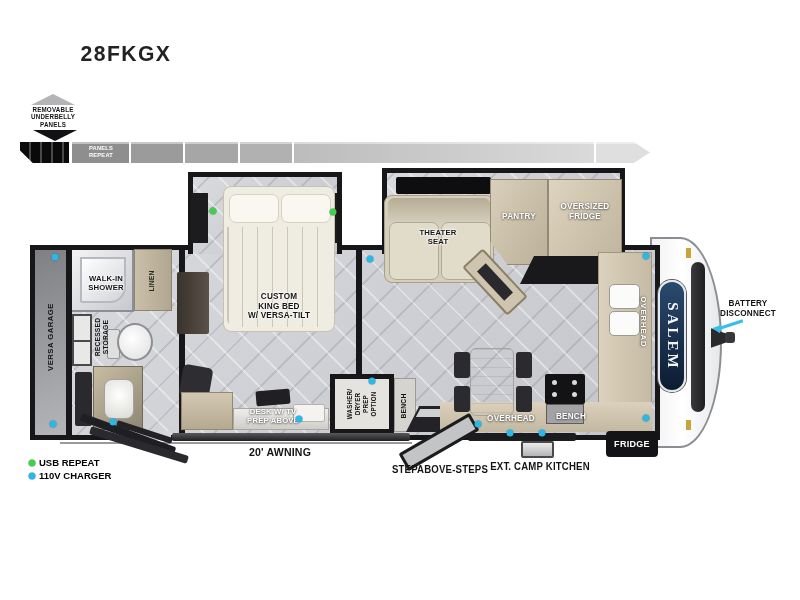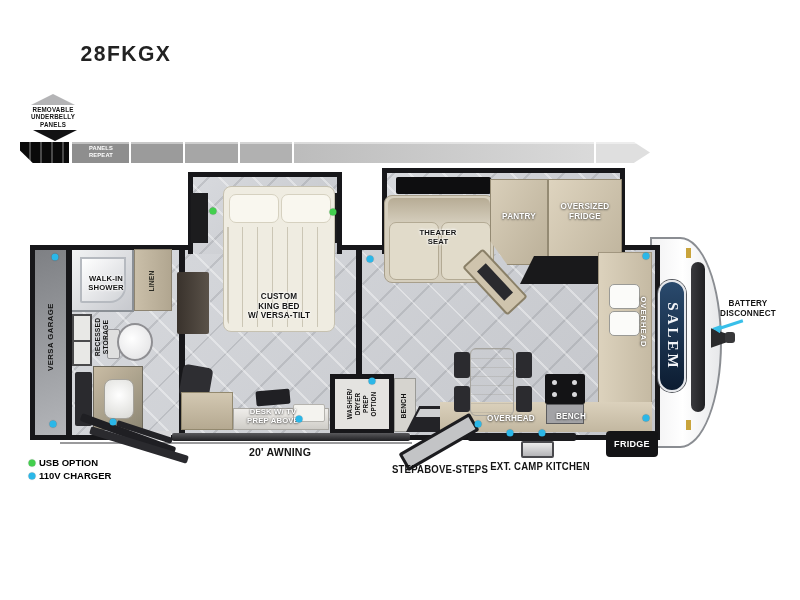--- a/index.html
+++ b/index.html
@@ -196,21 +196,21 @@
 
 <div class="abs" style="left:468px;top:433px;width:108px;height:8px;z-index:5;background:#1c1c1f;border-radius:2px;"></div>
 <div class="abs" style="left:521px;top:441px;width:33px;height:17px;z-index:5;background:linear-gradient(180deg,#ececec,#b5b5b8);border:2px solid #4a4a4e;border-radius:2px;box-sizing:border-box;"></div>
 <div class="lbl" style="left:540px;top:467px;font-size:10px;z-index:6;">EXT. CAMP KITCHEN</div>
 
 <div class="abs" style="left:606px;top:431px;width:52px;height:26px;z-index:5;background:#141416;border-radius:4px;display:flex;align-items:center;justify-content:center;">
   <span style="color:#fff;font-weight:bold;font-size:9px;letter-spacing:.3px;">FRIDGE</span>
 </div>
 
 <div class="dot" style="left: 32px; top: 463px; background: rgb(67, 207, 78);"></div>
-<div class="abs" style="left:39px;top:457px;font-size:9.5px;font-weight:bold;z-index:6;">USB OPTION</div>
+<div class="abs" style="left:39px;top:457px;font-size:9.5px;font-weight:bold;z-index:6;">USB REPEAT</div>
 <div class="dot" style="left: 32px; top: 476px; background: rgb(43, 183, 232);"></div>
 <div class="abs" style="left:39px;top:470px;font-size:9.5px;font-weight:bold;z-index:6;">110V CHARGER</div>
 
 <div>
     <div class="dot" style="left: 55px; top: 257px; background: rgb(43, 183, 232);"></div>
     <div class="dot" style="left: 53px; top: 424px; background: rgb(43, 183, 232);"></div>
     <div class="dot" style="left: 113px; top: 422px; background: rgb(43, 183, 232);"></div>
     <div class="dot" style="left: 370px; top: 259px; background: rgb(43, 183, 232);"></div>
     <div class="dot" style="left: 299px; top: 419px; background: rgb(43, 183, 232);"></div>
     <div class="dot" style="left: 372px; top: 381px; background: rgb(43, 183, 232);"></div>

